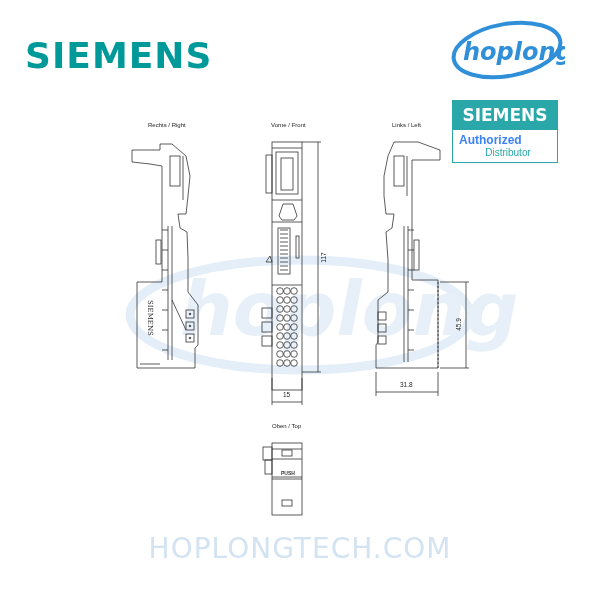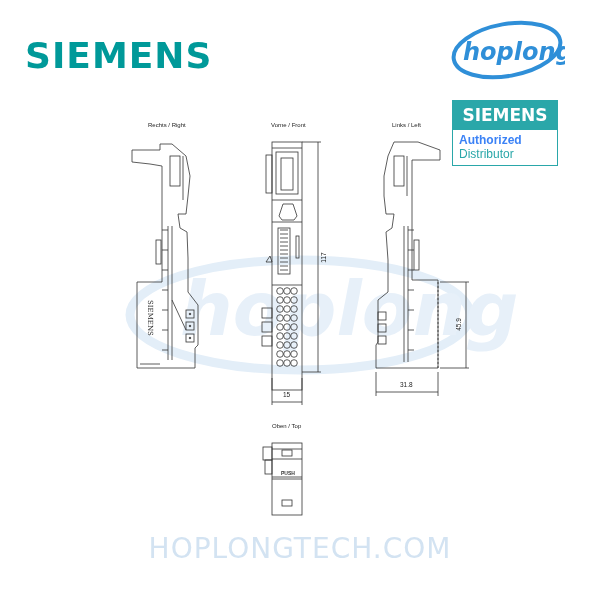--- a/index.html
+++ b/index.html
@@ -2,21 +2,21 @@
 <html><head>
 <meta charset="utf-8">
 <style>
   html, body { margin:0; padding:0; background:#ffffff; }
   body { width:600px; height:600px; position:relative; overflow:hidden; font-family:"Liberation Sans", sans-serif; }
   .siemens-logo { position:absolute; left:25px; top:35px; font-family:"DejaVu Sans", sans-serif; font-weight:bold; font-size:36px; letter-spacing:1px; color:#009999; }
   .hoplong-logo { position:absolute; left:445px; top:10px; width:120px; height:80px; }
   .auth-box { position:absolute; left:452px; top:100px; width:104px; border:1.5px solid #2aa7a9; background:#fff; }
   .auth-top { background:#2aa7a9; color:#fff; font-family:"DejaVu Sans", sans-serif; font-weight:bold; font-size:17px; text-align:center; padding:4px 0 5px; }
   .auth-line1 { color:#3b82f6; font-weight:bold; font-size:12px; padding:3px 0 0 6px; }
-  .auth-line2 { color:#2aa7a9; font-size:12px; padding:0 0 4px 6px; }
+  .auth-line2 { color:#2aa7a9; font-size:10px; padding:0 0 4px 6px;text-align:center; }
   .view-label { position:absolute; font-size:6px; color:#222; }
   .dim { position:absolute; font-size:6.5px; color:#222; }
   .dim-rot { transform:rotate(-90deg); transform-origin:center; }
   svg.draw { position:absolute; left:0; top:0; }
   .watermark-text { position:absolute; left:0; width:600px; top:532px; text-align:center; font-size:28px; letter-spacing:1px; color:#d3e3f2; font-family:"DejaVu Sans", sans-serif; }
 </style>
 </head>
 <body>
 
 <svg class="draw" width="600" height="600">

